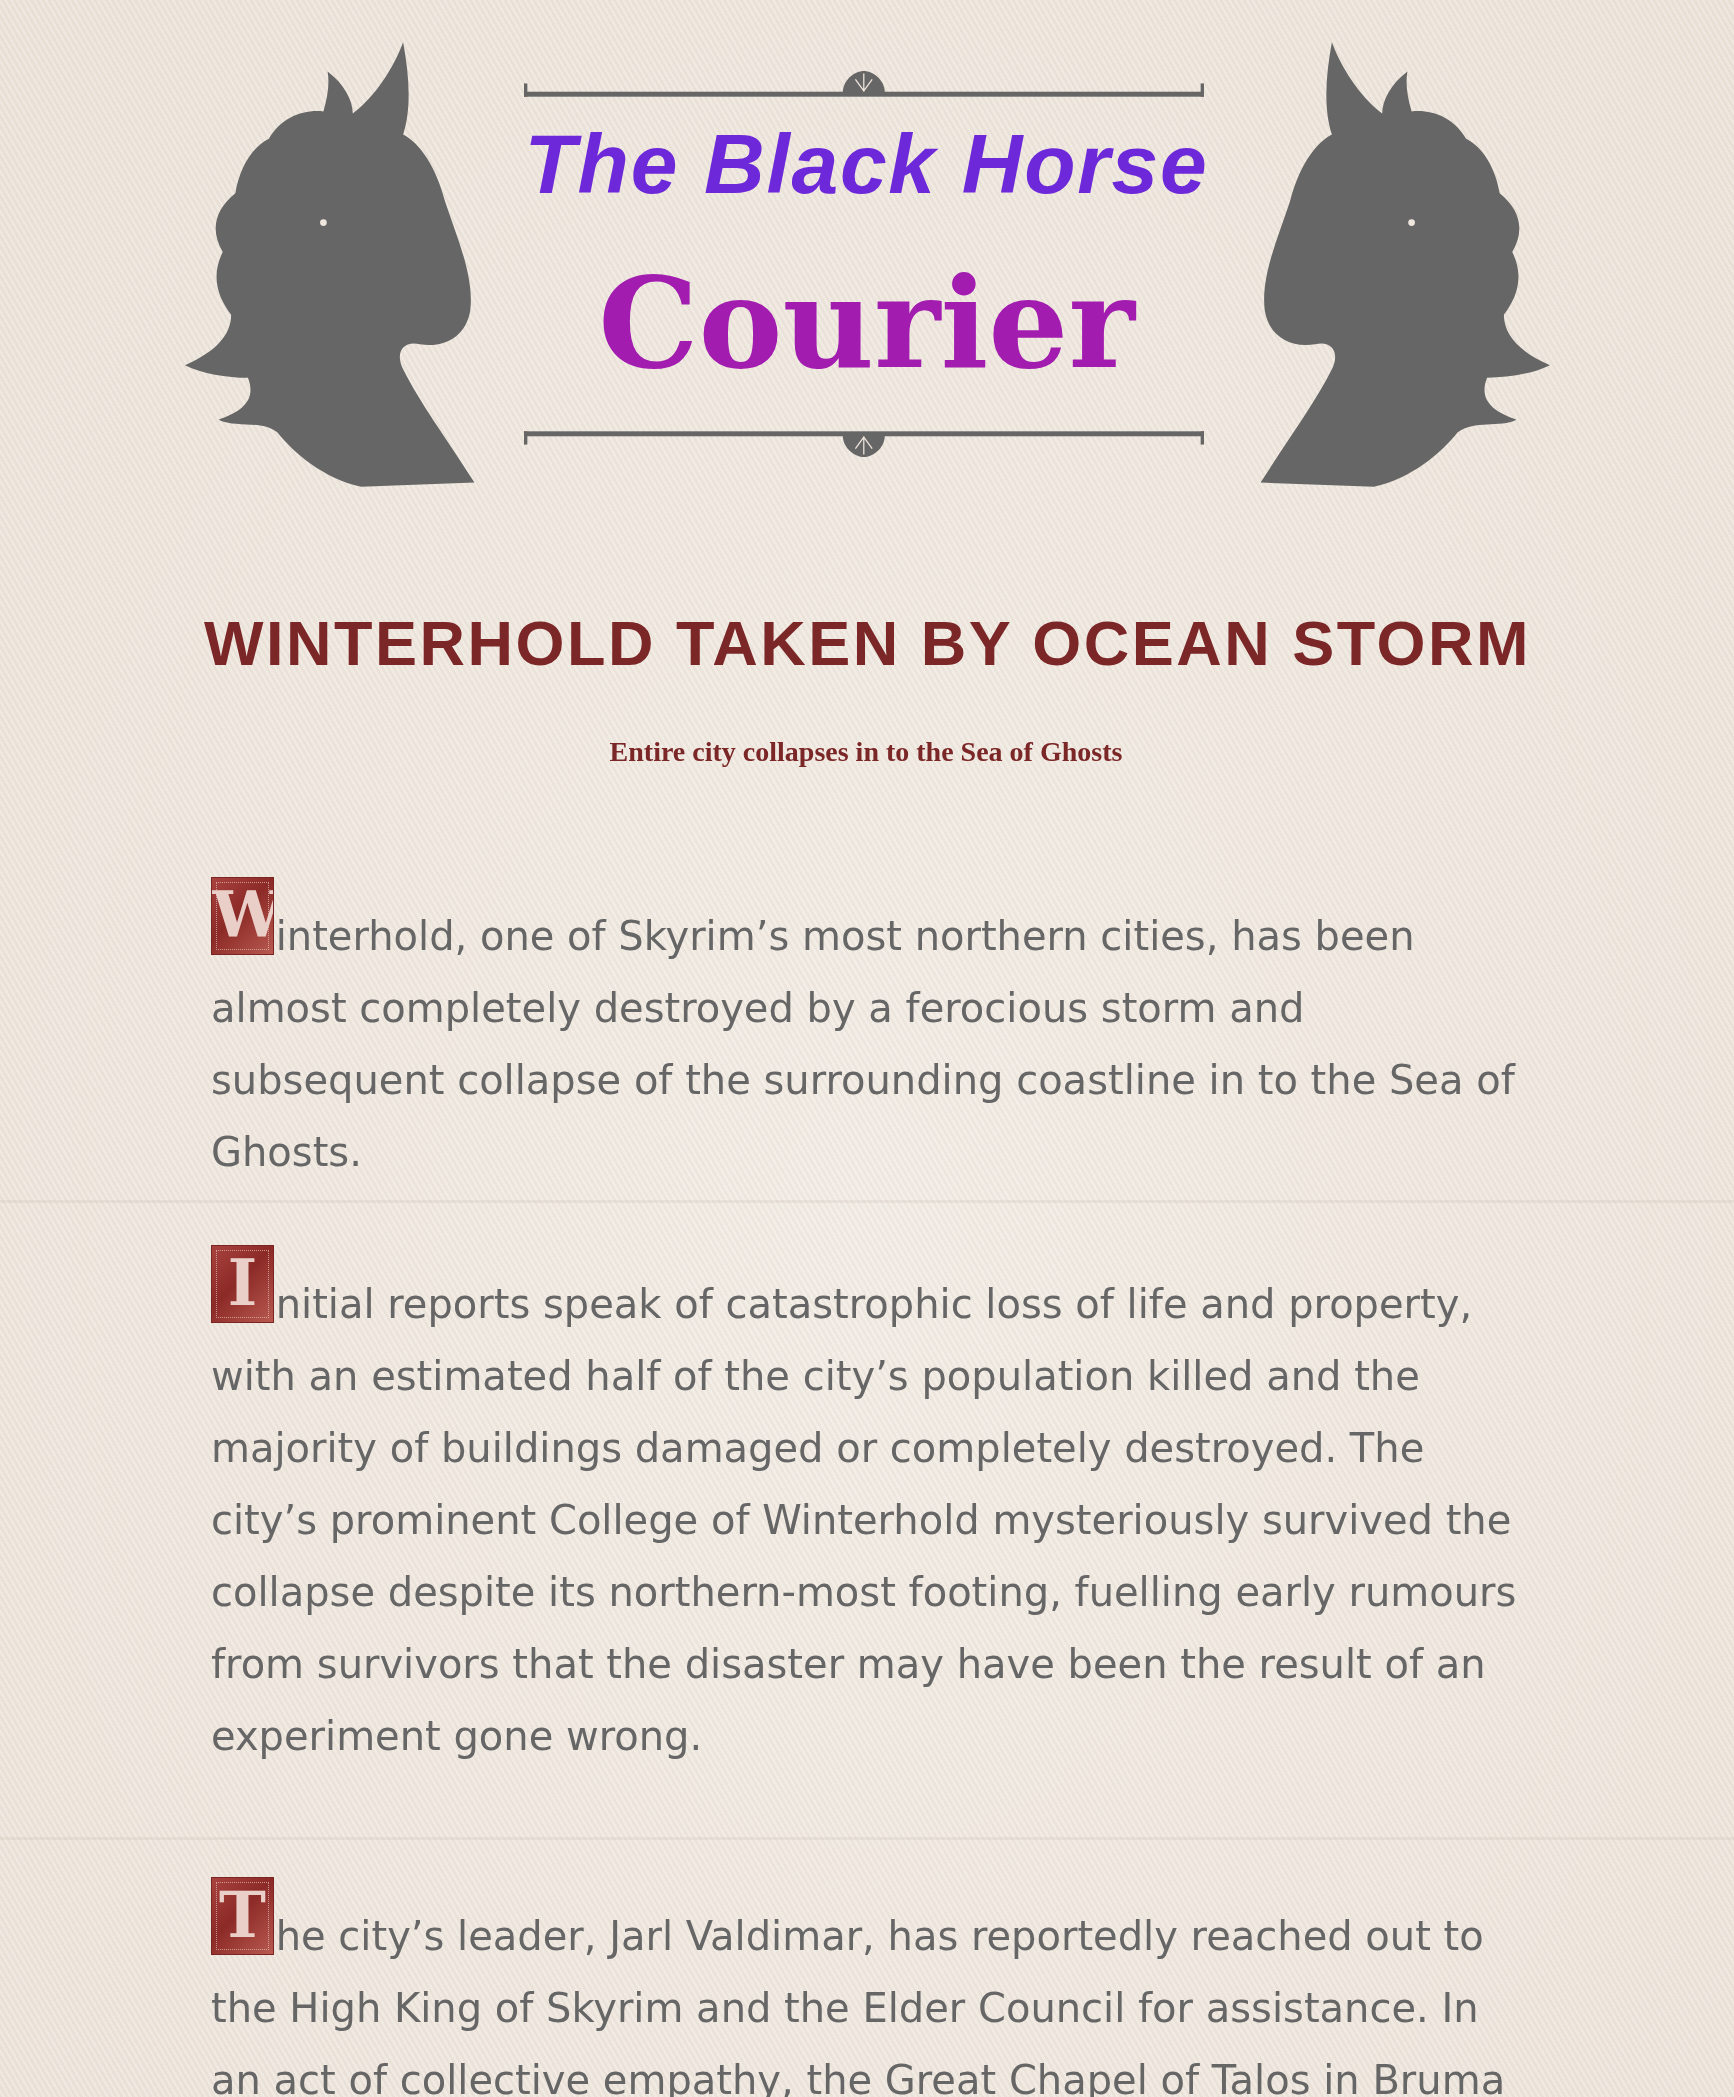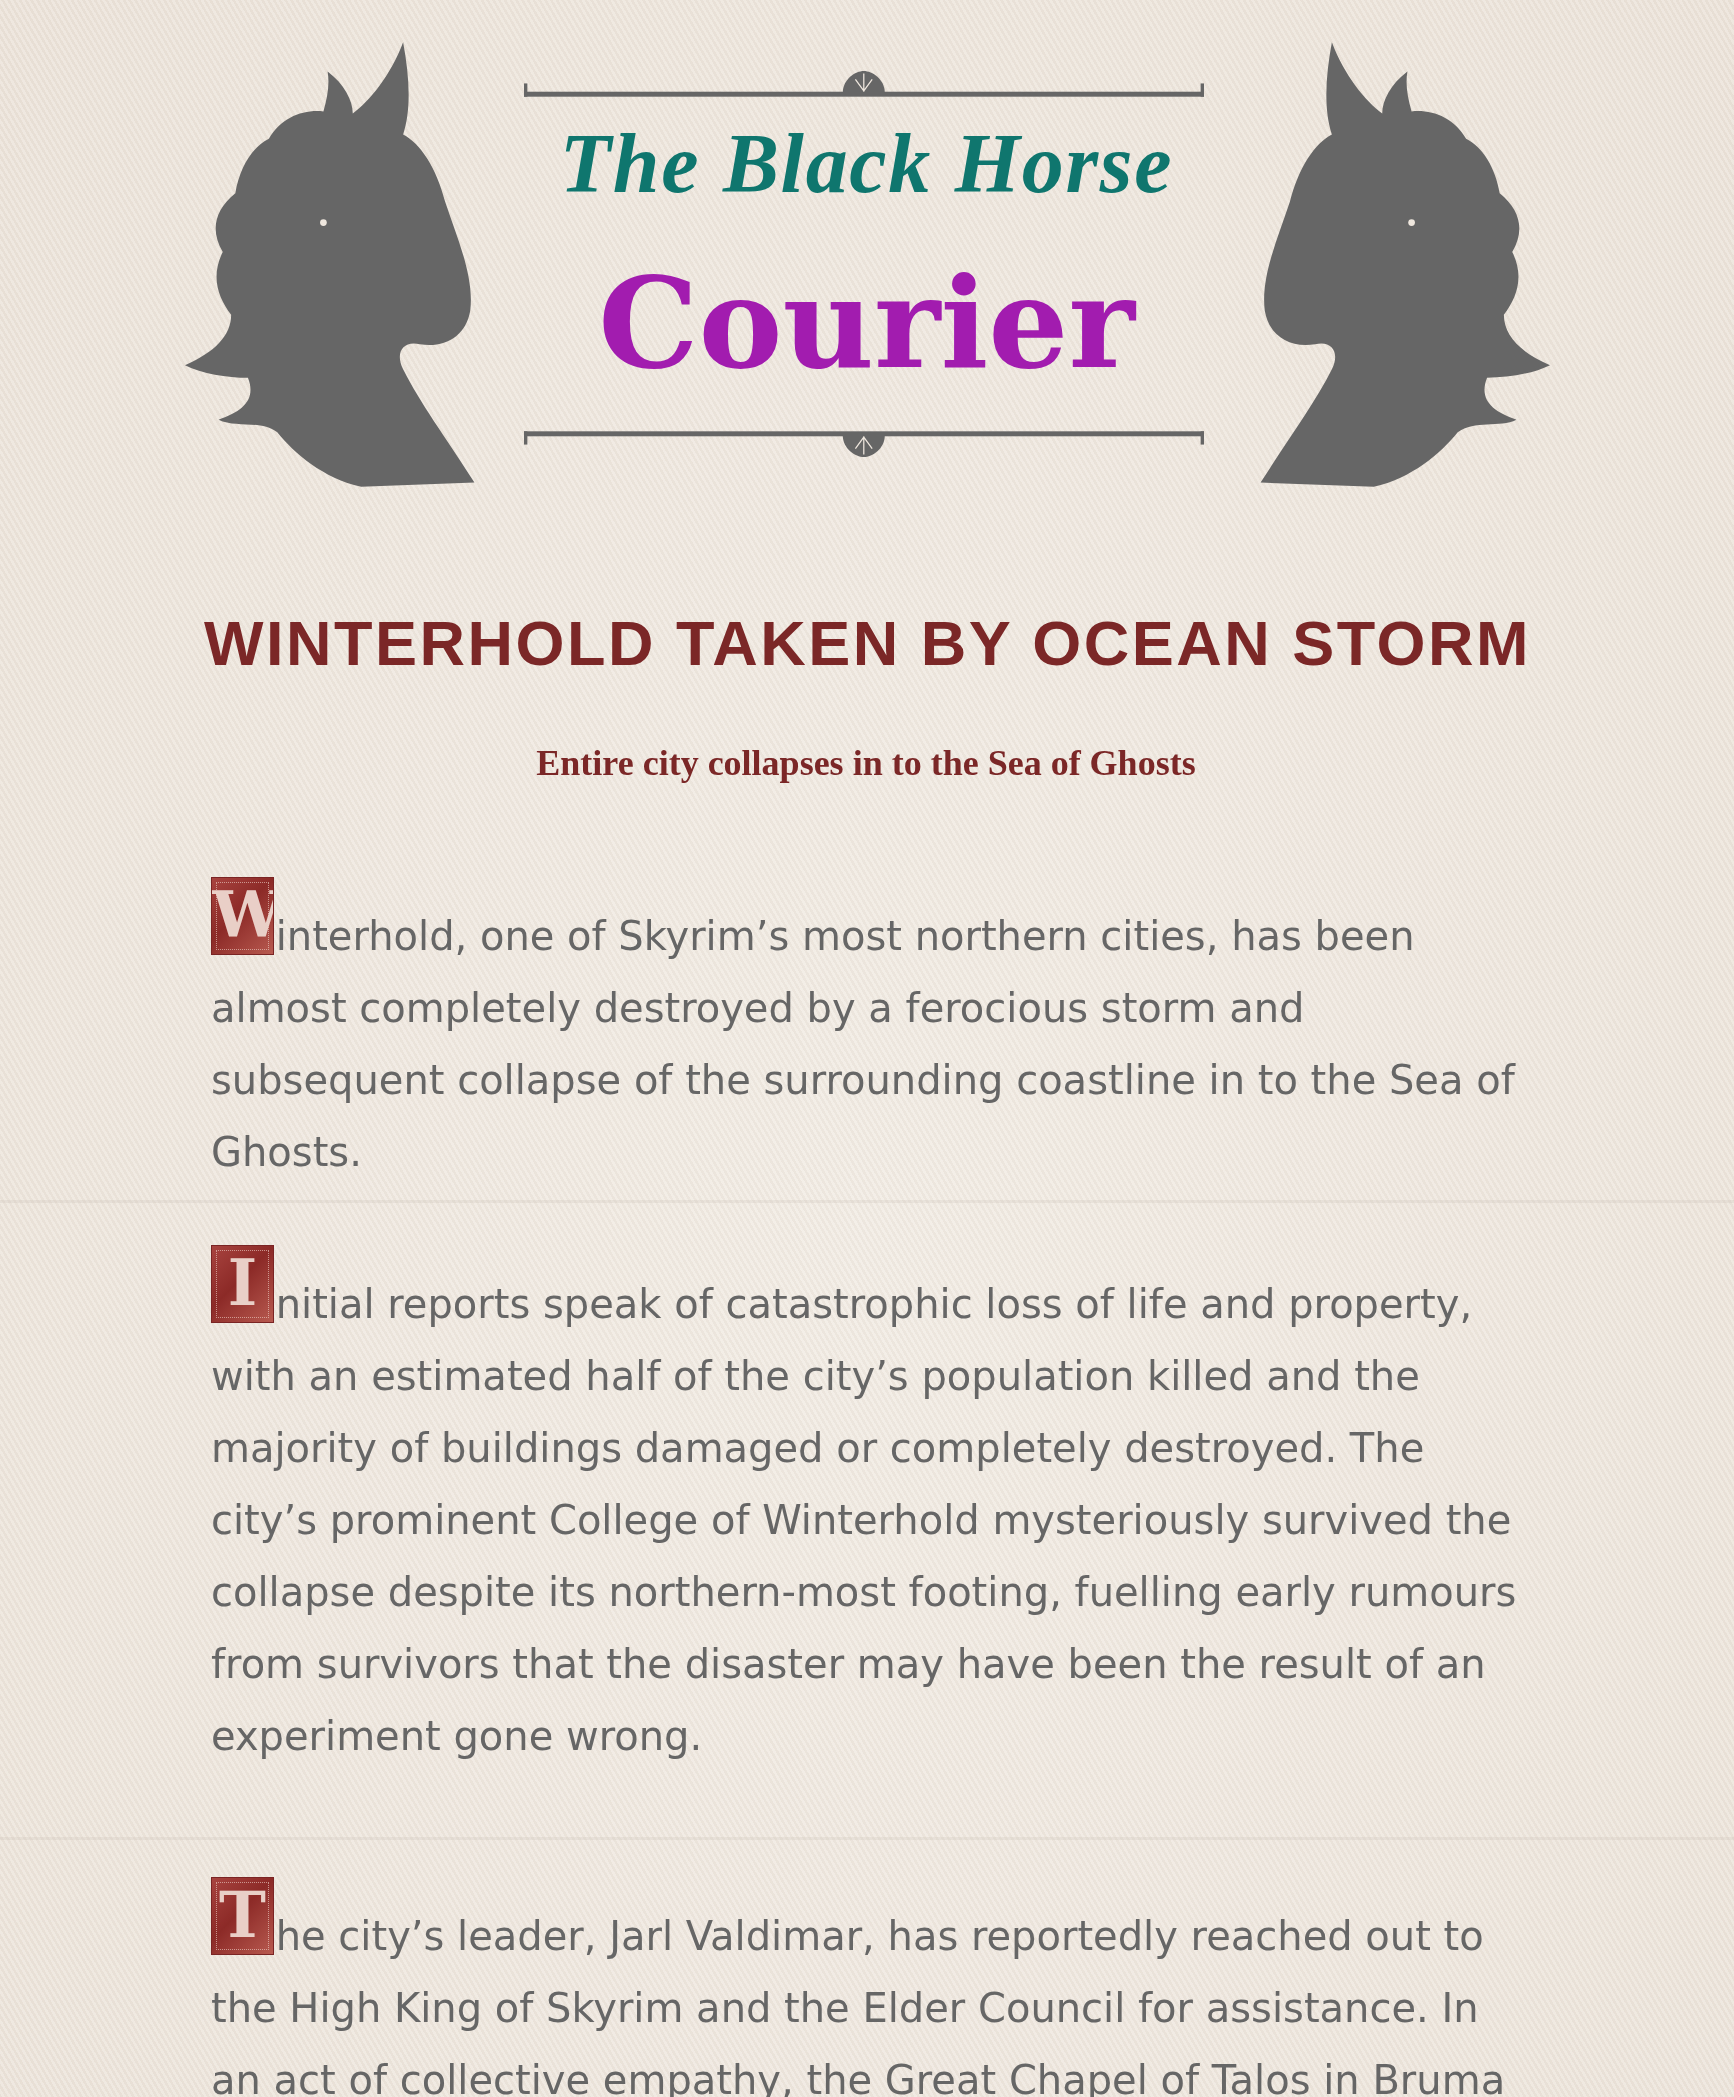--- a/index.html
+++ b/index.html
@@ -16,37 +16,37 @@
   .horse { position:absolute; top:42px; width:302px; height:445px; }
   .horse svg { width:100%; height:100%; display:block; }
   .horse-left { left:185px; }
   .horse-right { left:1248px; transform:scaleX(-1); }
   .orn-line { position:absolute; left:524px; width:680px; height:29px; }
   .orn-line svg { width:100%; height:100%; display:block; }
   .orn-top { top:71px; }
   .orn-bottom { top:428px; }
   .title-line1 {
     position:absolute; left:482px; width:769px; top:122px; text-align:center;
-    font-family:Liberation Serif, serif; font-weight:bold; font-style:italic;
-    font-size:84px; color:#0f766e; letter-spacing:1.7px; line-height:1;
+    font-family:Liberation Sans, sans-serif; font-weight:bold; font-style:italic;
+    font-size:84px; color:#6d28d9; letter-spacing:1.7px; line-height:1;
   }
   .title-line2 {
     position:absolute; left:482px; width:769px; top:260px; text-align:center;
     font-family:"DejaVu Serif", serif; font-weight:bold;
     font-size:126px; color:#a21caf; line-height:1;
   }
   .headline {
     position:absolute; left:201px; width:1330px; top:570px; text-align:right;
     font-family:Liberation Sans, sans-serif; font-weight:bold;
     font-size:63px; color:#7b2727; letter-spacing:2.5px; line-height:1; white-space:nowrap;
   }
   .subhead {
     position:absolute; left:201px; width:1330px; top:715px; text-align:center;
     font-family:"Liberation Serif", serif; font-weight:bold;
-    font-size:36px; color:#7b2727; line-height:1; white-space:nowrap;
+    font-size:28px; color:#7b2727; line-height:1; white-space:nowrap;
   }
   .article { position:absolute; left:211px; width:1321px; }
   .para {
     font-family:"DejaVu Sans", sans-serif; font-size:40px; line-height:72px;
     color:#666666; margin:0;
   }
   .dropcap {
     display:inline-block; width:63px; height:78px; vertical-align:-5px;
     margin-right:1.7px; position:relative;
     background:linear-gradient(135deg, #a8433f 0%, #8c2a27 45%, #b85a50 100%);

